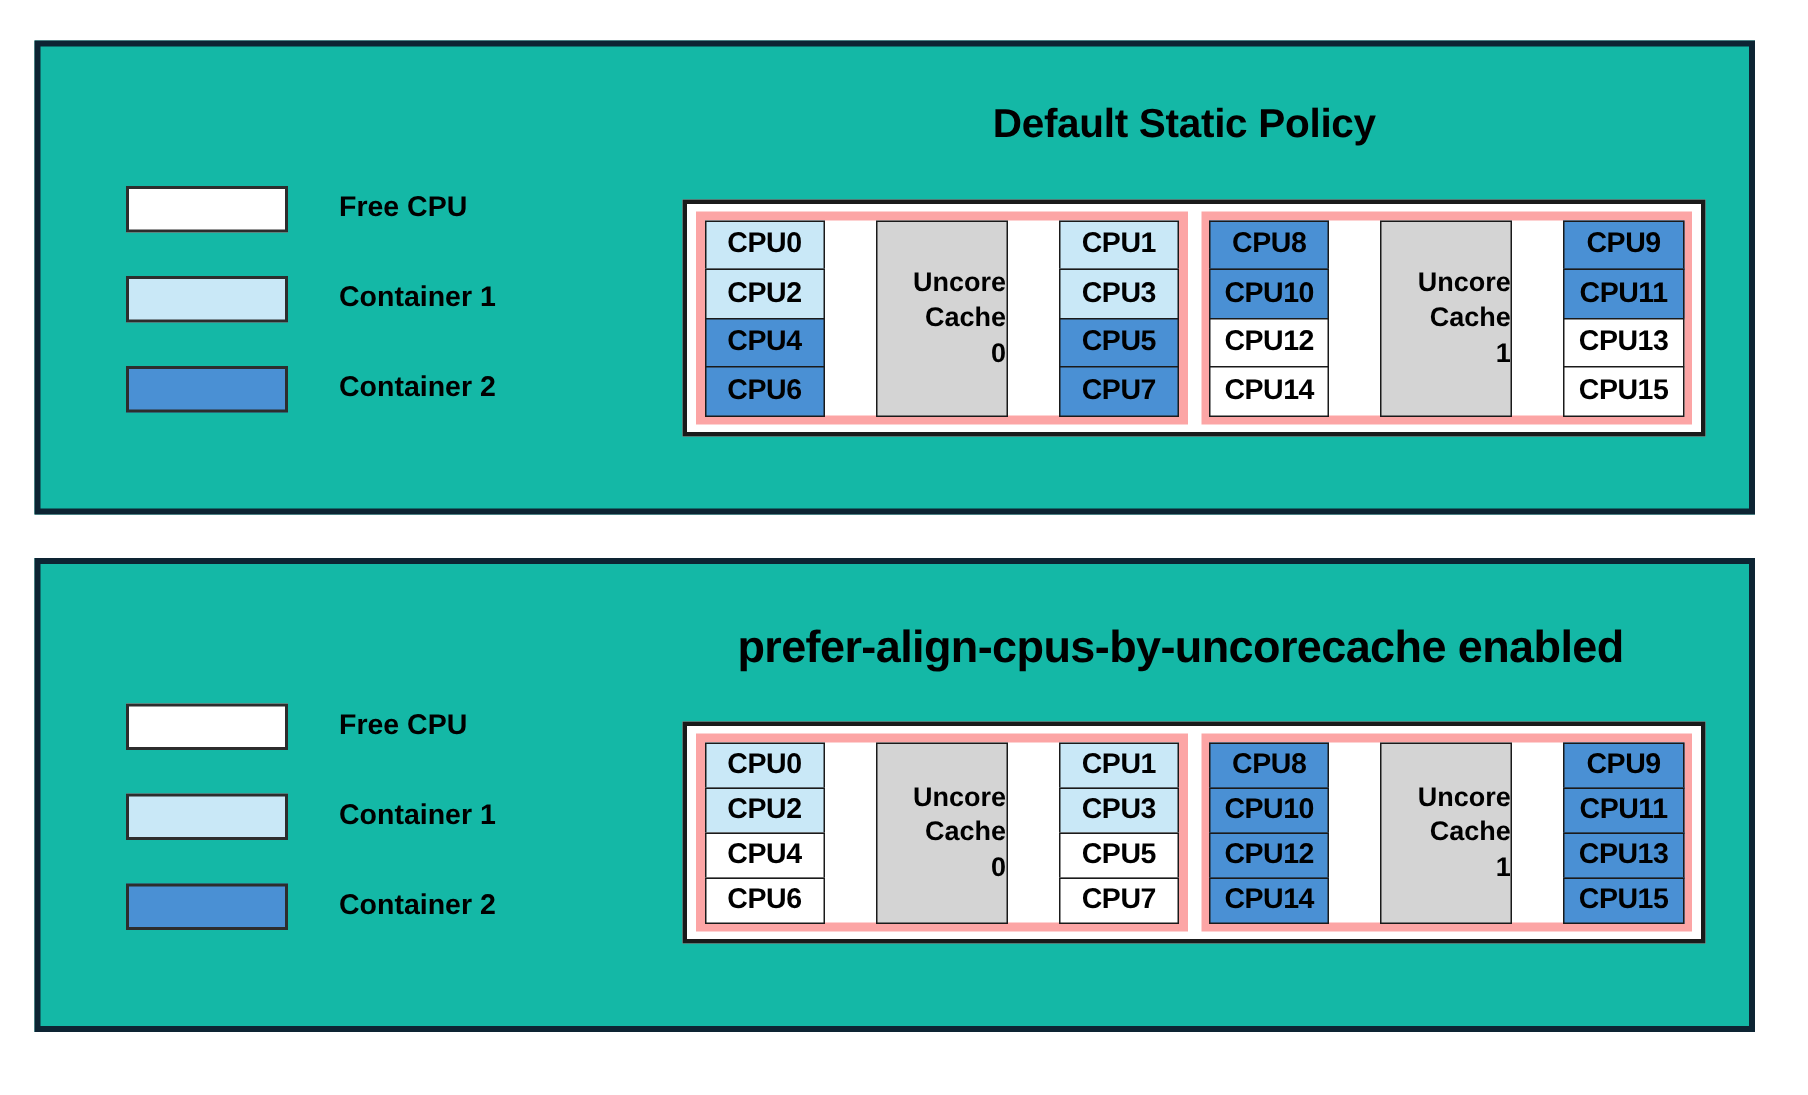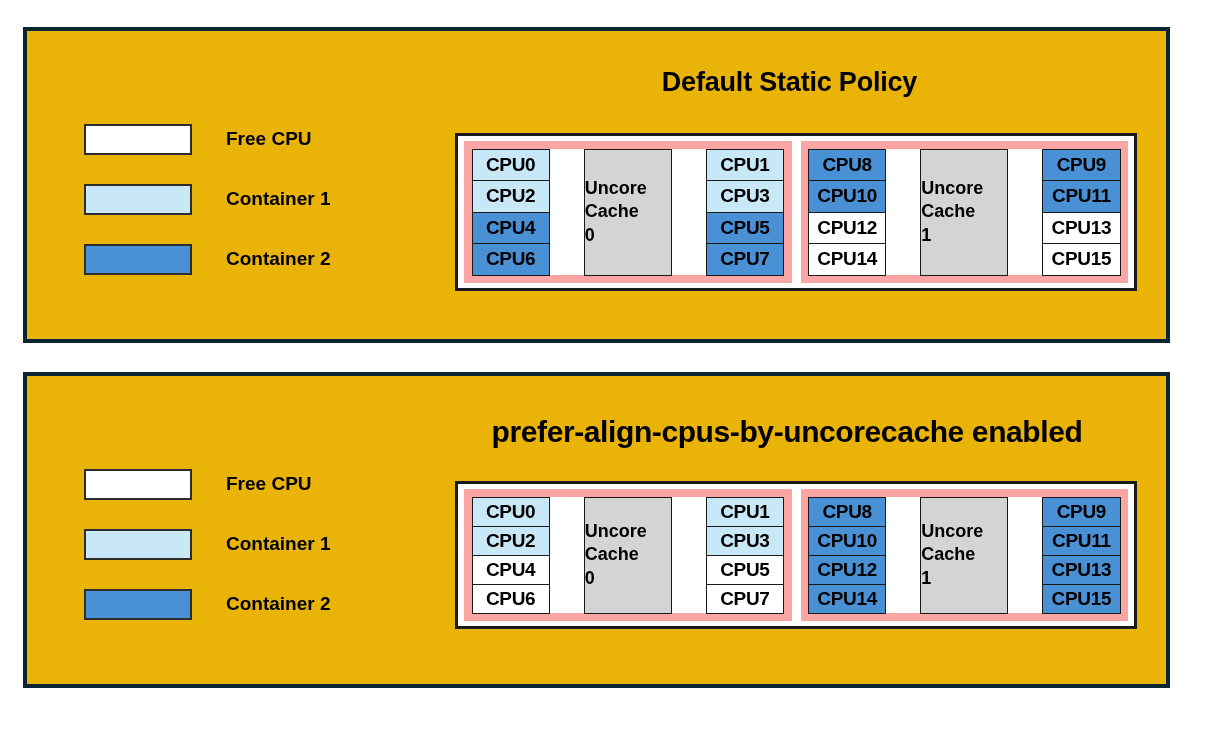--- a/index.html
+++ b/index.html
@@ -14,21 +14,21 @@
     font-family: "Liberation Sans", sans-serif;
     overflow: hidden;
   }
 
   .panel {
     position: absolute;
     left: 23px;
     width: 1147px;
     border: 4px solid #0d2433;
     box-sizing: border-box;
-    background: #eab308;
+    background: #14b8a6;
   }
   #panel-top   { top: 27px;  height: 316px; }
   #panel-bottom{ top: 372px; height: 316px; }
 
   .panel-title {
     position: absolute;
     text-align: center;
     font-weight: bold;
     color: #000000;
     white-space: nowrap;
@@ -82,21 +82,21 @@
     background: #ffffff;
     display: flex;
     align-items: center;
     padding: 5px 6px;
   }
   #diagram-top    { left: 428px; top: 102px; width: 682px; height: 158px; }
   #diagram-bottom { left: 428px; top: 105px; width: 682px; height: 148px; }
 
   .socket {
     box-sizing: border-box;
-    border: 8px solid #fca5a5;
+    border: 6px solid #fca5a5;
     display: flex;
     height: 100%;
     flex: 1 1 0;
     background: #ffffff;
     gap: 35px;
   }
   .socket + .socket { margin-left: 9px; }
 
   .cpu-col {
     display: flex;
@@ -118,21 +118,21 @@
     letter-spacing: -0.3px;
   }
   .cache-cell {
     flex: 0 0 88px;
     box-sizing: border-box;
     border: 1px solid #1a1a1a;
     margin: -0.5px;
     background: #d4d4d4;
     display: flex;
     flex-direction: column;
-    align-items: flex-start;
+    align-items: flex-end;
     justify-content: center;
     font-size: 18px;
     font-weight: bold;
     color: #000000;
     line-height: 1.28;
     text-align: center;
   }
 </style>
 </head>
 <body>

